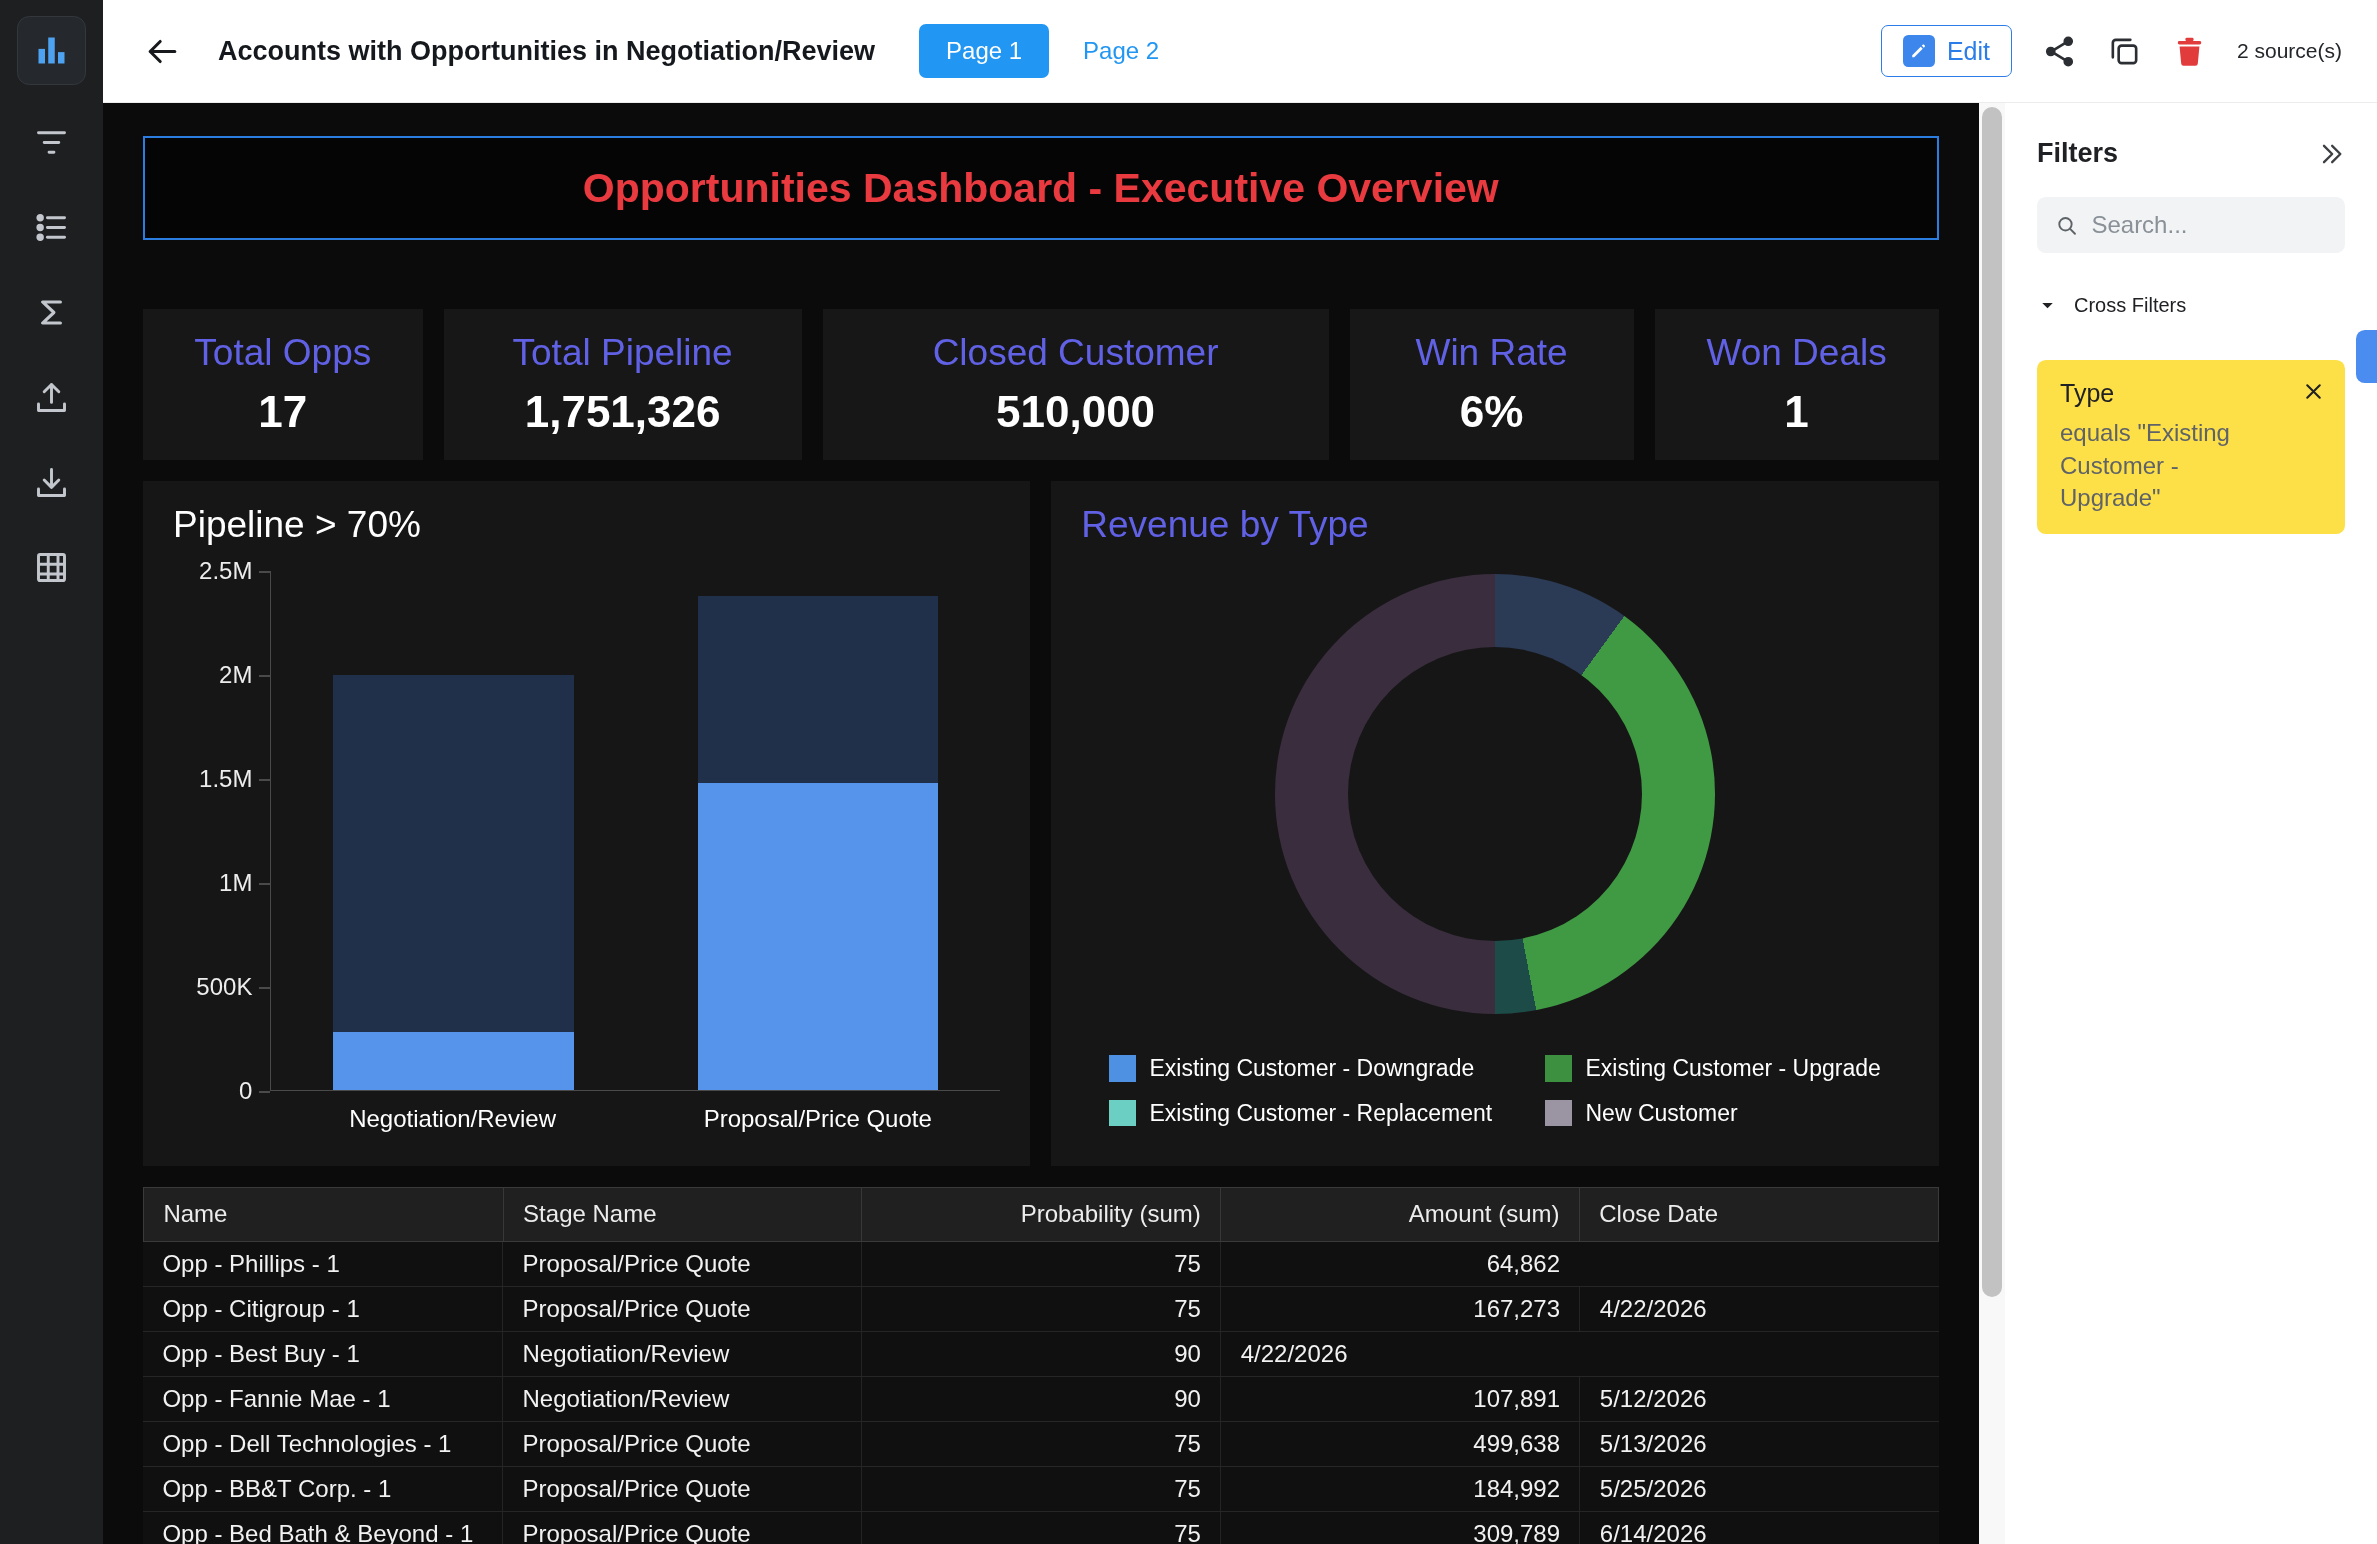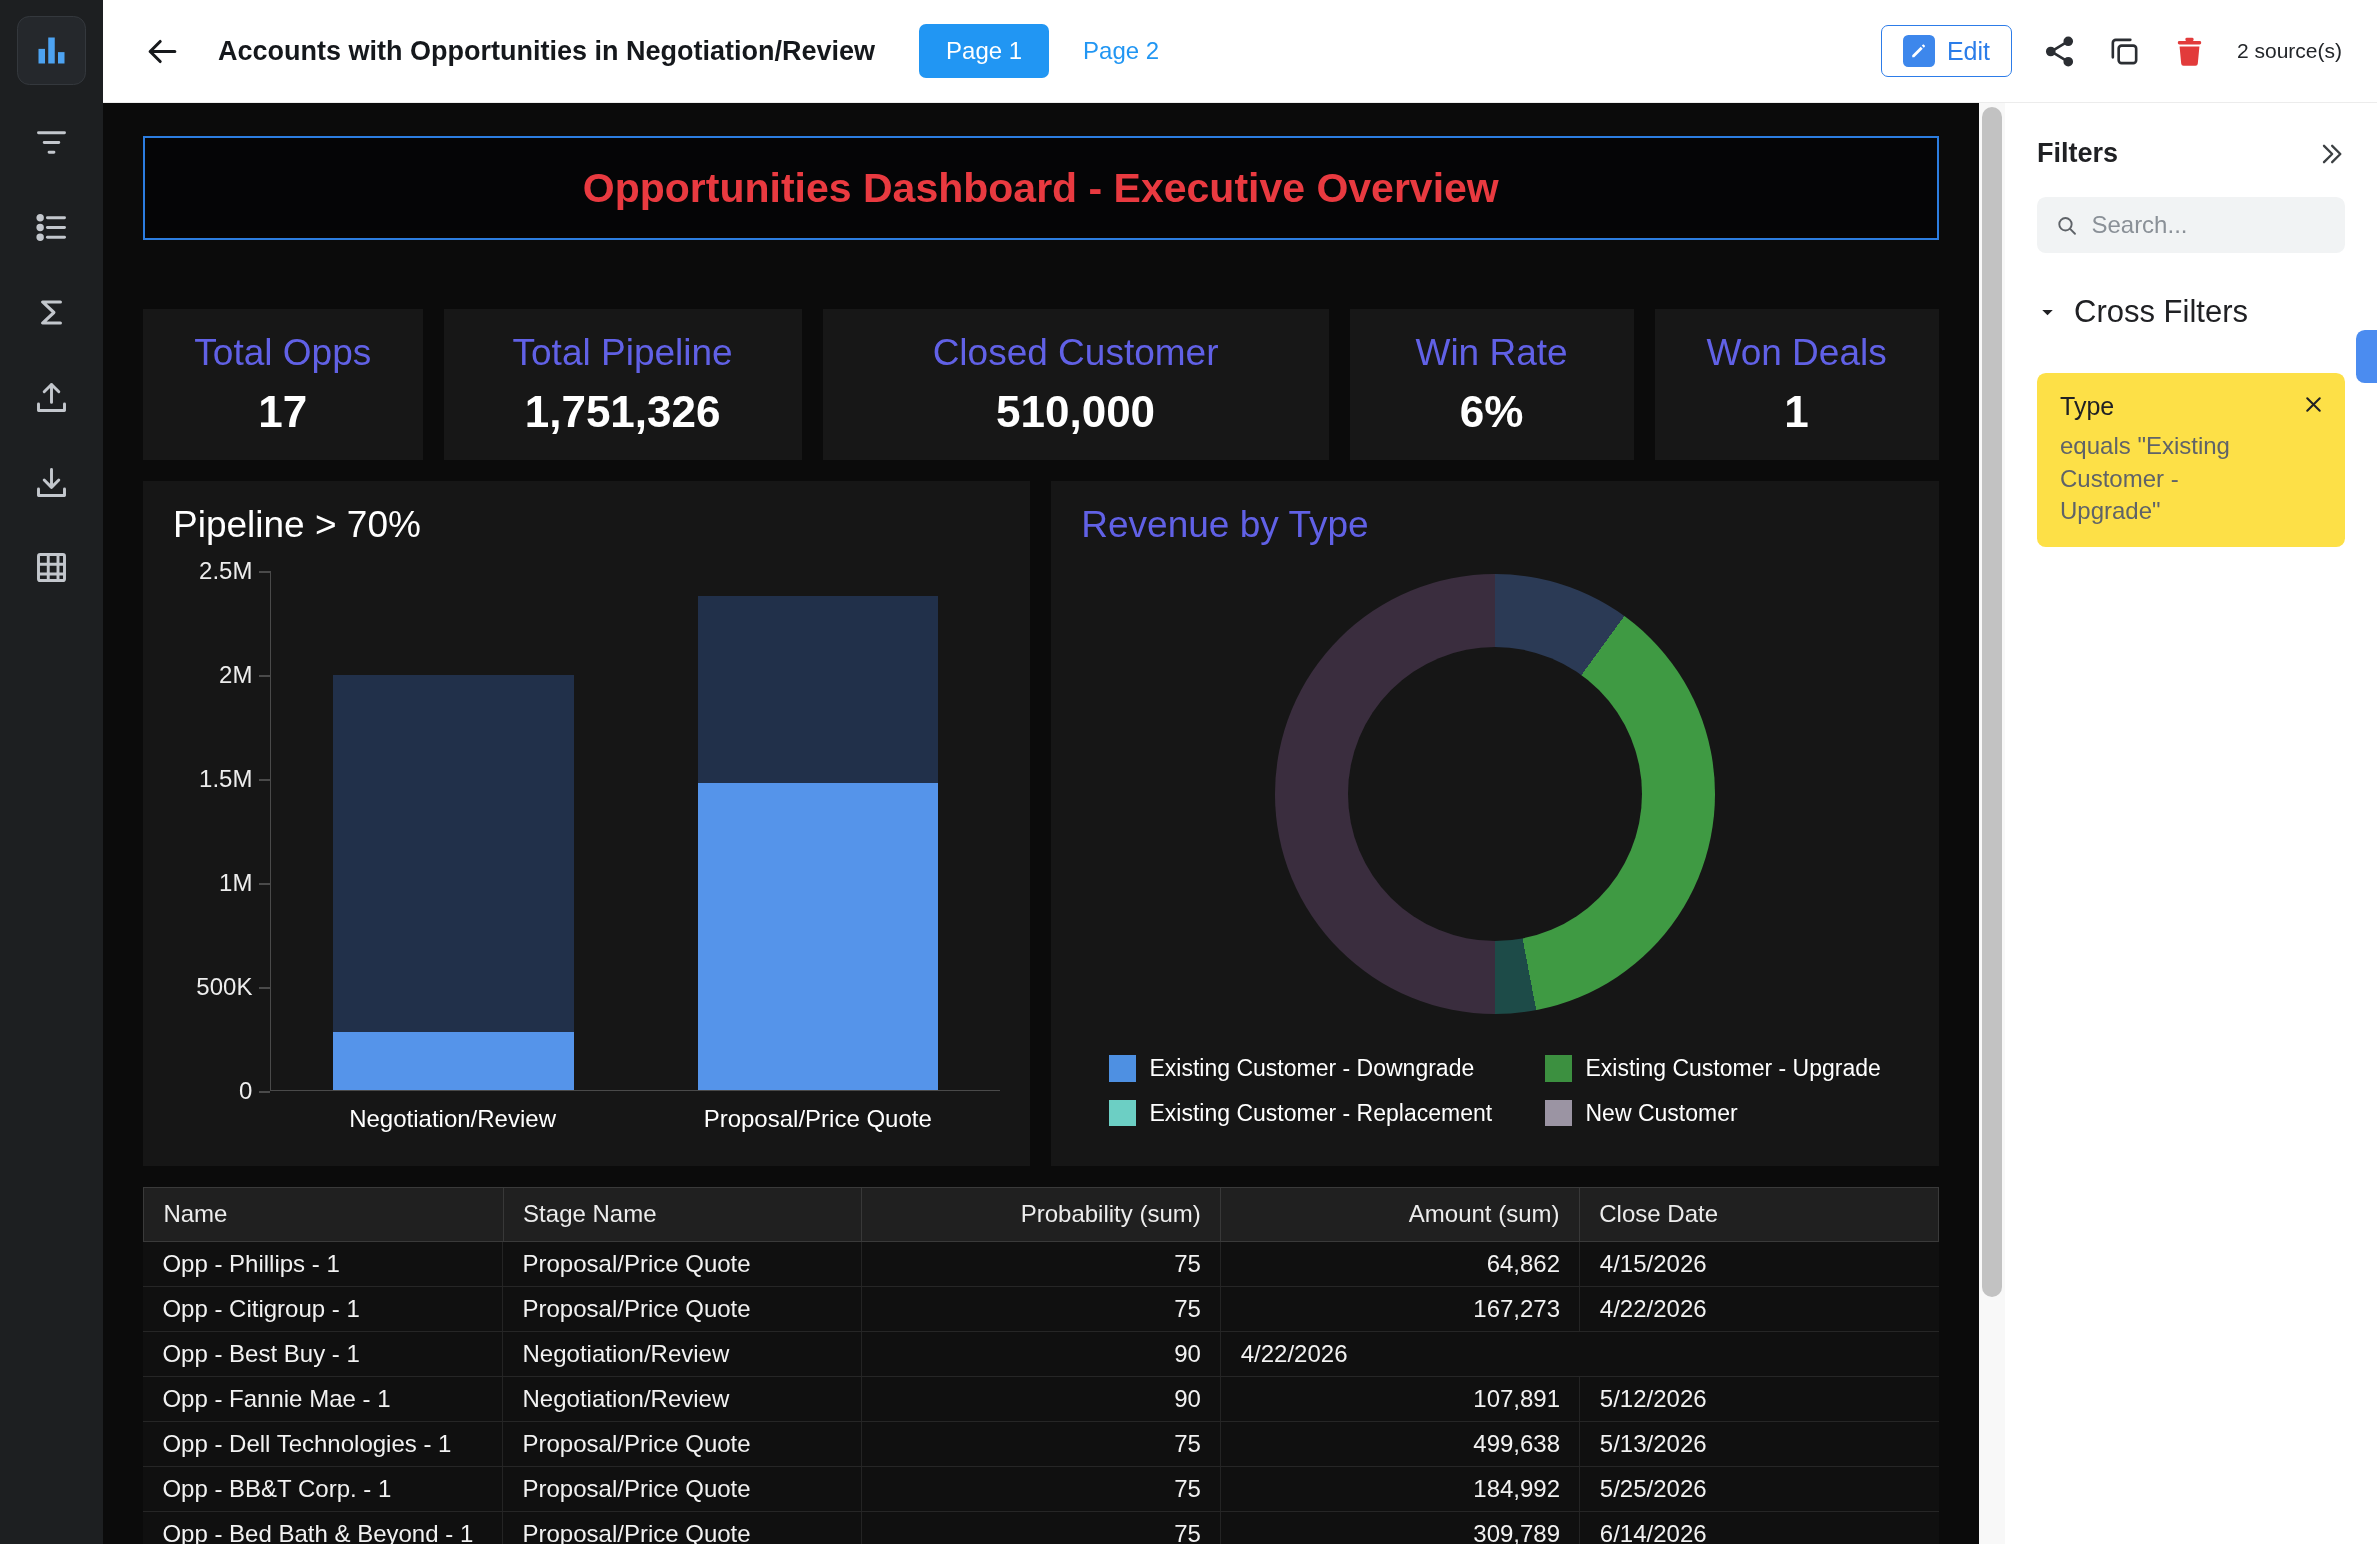--- a/index.html
+++ b/index.html
@@ -75,21 +75,21 @@
   .left { text-align:left; }
   .right { text-align:right; }
 
   
   .filters-panel { width:372px; flex:none; background:#ffffff; padding:35px 32px; position:relative; }
   .filters-head { display:flex; align-items:center; justify-content:space-between; }
   .filters-title { font-size:27px; font-weight:700; color:#202124; }
   .searchbox { margin-top:28px; height:56px; background:#f1f3f4; border-radius:8.8px; display:flex; align-items:center; gap:14px; padding:0 17.6px; }
   .searchbox input { border:none; background:transparent; outline:none; font-size:24px; color:#202124; width:100%; font-family:inherit; }
   .searchbox input::placeholder { color:#8a9097; }
-  .cross-filters-row { margin-top:41px; display:flex; align-items:center; gap:16px; font-size:31px; color:#202124; cursor:pointer; }
+  .cross-filters-row { margin-top:41px; display:flex; align-items:center; gap:16px; font-size:20px; color:#202124; cursor:pointer; }
   .filter-chip { margin-top:43px; background:#fde047; border-radius:8.8px; padding:19.4px 23px; position:relative; cursor:pointer; }
   .chip-field { font-size:25px; color:#202124; }
   .chip-cond { margin-top:8.8px; font-size:24px; color:#5f6368; line-height:1.35; padding-right:39px; }
   .chip-close { position:absolute; top:19.4px; right:19.4px; background:none; border:none; cursor:pointer; }
   .edge-tab { position:absolute; top:227px; right:0; width:21px; height:53px; background:#4b8cf0; border-radius:8.8px 0 0 8.8px; cursor:pointer; }
 </style>
 </head>
 <body>
 
 <div class="app">
@@ -286,21 +286,20 @@
               <div class="th right">Probability (sum)</div>
               <div class="th right">Amount (sum)</div>
               <div class="th left">Close Date</div>
             </div>
           <div id="tbody">
               <div class="trow">
                 <div class="td left">Opp - Phillips - 1</div>
                 <div class="td left">Proposal/Price Quote</div>
                 <div class="td right">75</div>
                 <div class="td right">64,862</div>
-                <div class="td left">4/15/2026</div>
               </div>
               <div class="trow">
                 <div class="td left">Opp - Citigroup - 1</div>
                 <div class="td left">Proposal/Price Quote</div>
                 <div class="td right">75</div>
                 <div class="td right">167,273</div>
                 <div class="td left">4/22/2026</div>
               </div>
               <div class="trow">
                 <div class="td left">Opp - Best Buy - 1</div>

